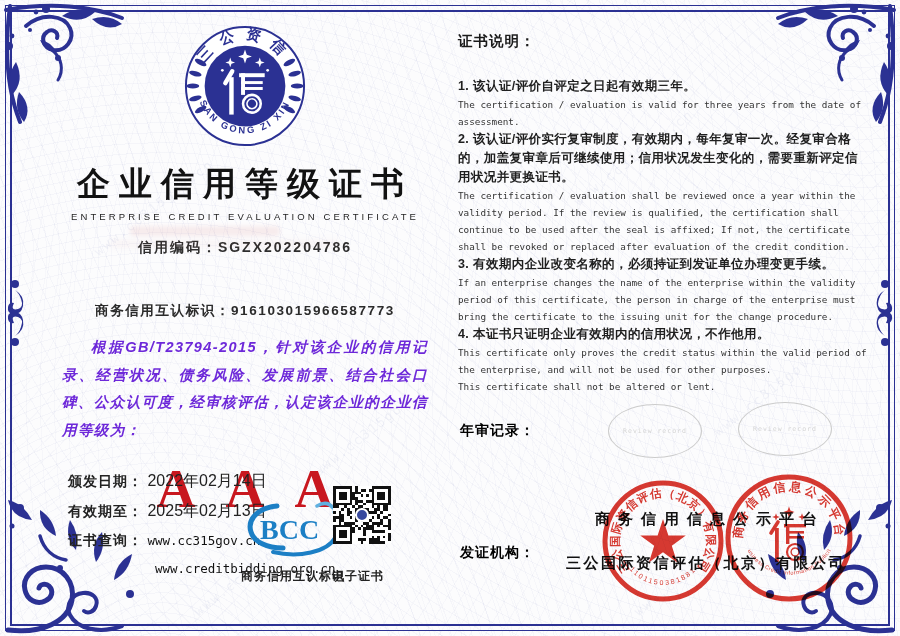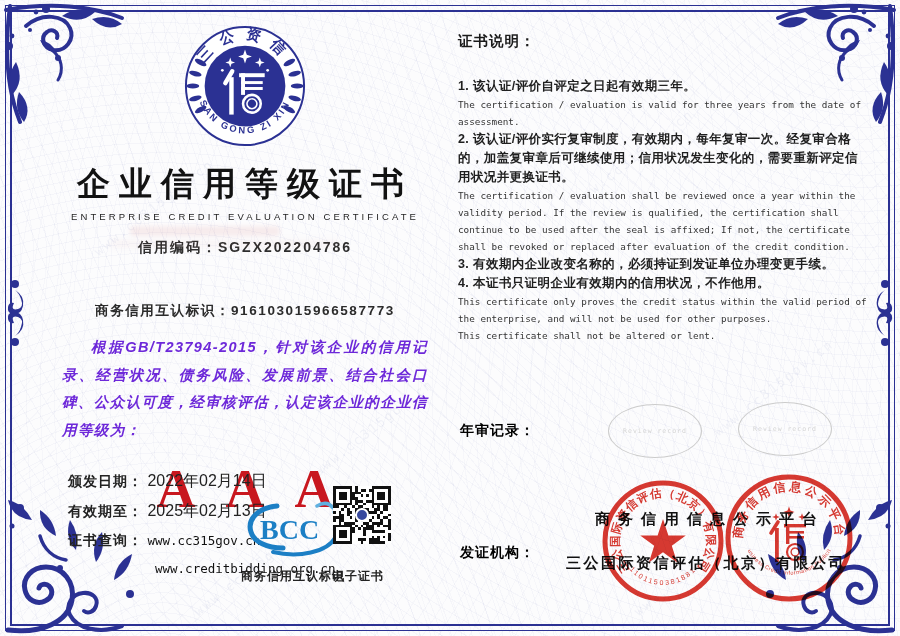--- a/index.html
+++ b/index.html
@@ -774,20 +774,21 @@
   <div class="qr-label">电子证书</div>
 
   <div class="right-col">
     <div class="instr-heading">证书说明：</div>
     <div class="instr-items">
       <div class="item-zh">1. 该认证/评价自评定之日起有效期三年。</div>
       <div class="item-en">The certification / evaluation is valid for three years from the date of assessment.</div>
       <div class="item-zh">2. 该认证/评价实行复审制度，有效期内，每年复审一次。经复审合格的，加盖复审章后可继续使用；信用状况发生变化的，需要重新评定信用状况并更换证书。</div>
       <div class="item-en">The certification / evaluation shall be reviewed once a year within the validity period. If the review is qualified, the certification shall continue to be used after the seal is affixed; If not, the certificate shall be revoked or replaced after evaluation of the credit condition.</div>
       <div class="item-zh">3. 有效期内企业改变名称的，必须持证到发证单位办理变更手续。</div>
+      <div class="item-en">If an enterprise changes the name of the enterprise within the validity period of this certificate, the person in charge of the enterprise must bring the certificate to the issuing unit for the change procedure.</div>
       <div class="item-zh">4. 本证书只证明企业有效期内的信用状况，不作他用。</div>
       <div class="item-en">This certificate only proves the credit status within the valid period of the enterprise, and will not be used for other purposes.</div>
       <div class="item-en">This certificate shall not be altered or lent.</div>
     </div>
   </div>
 
   <div class="annual-review">
     <div class="ar-label">年审记录：</div>
     <div class="oval oval-1">
       <span class="oval-text">Review record</span>

